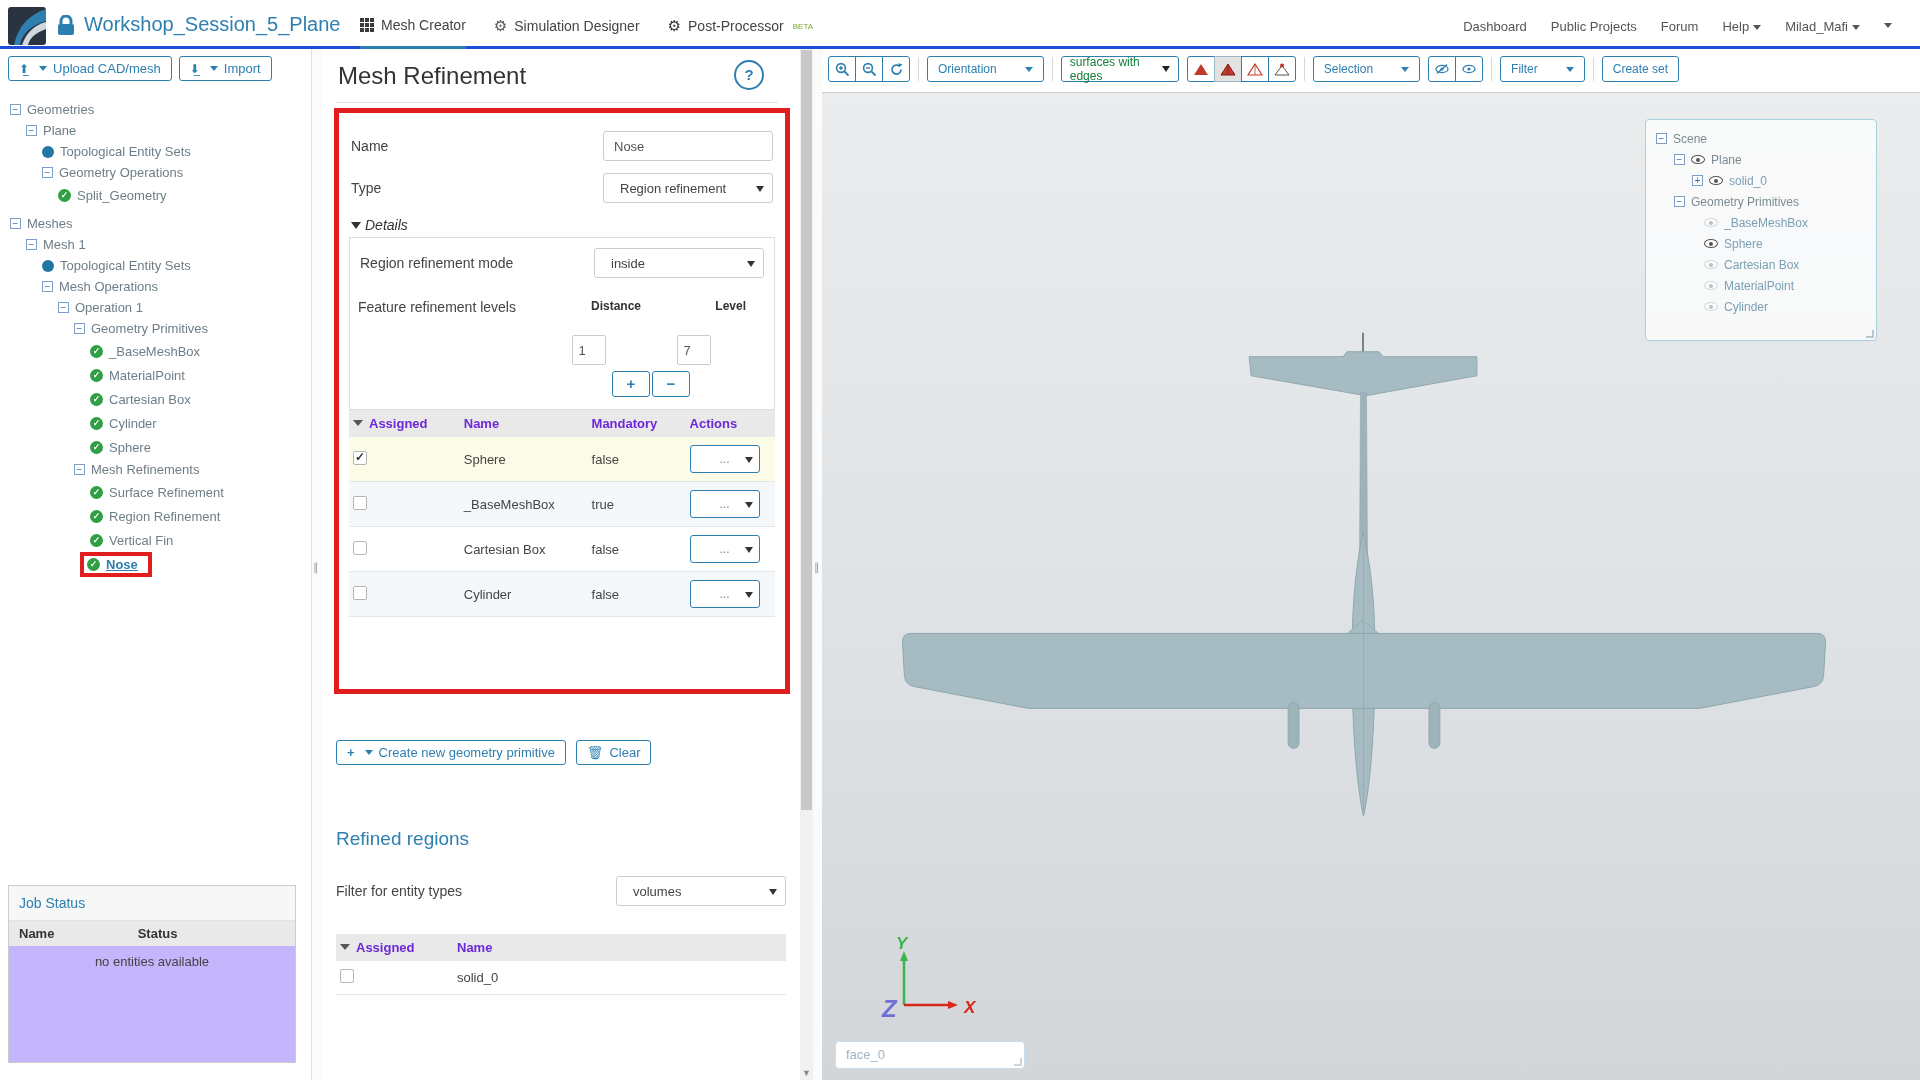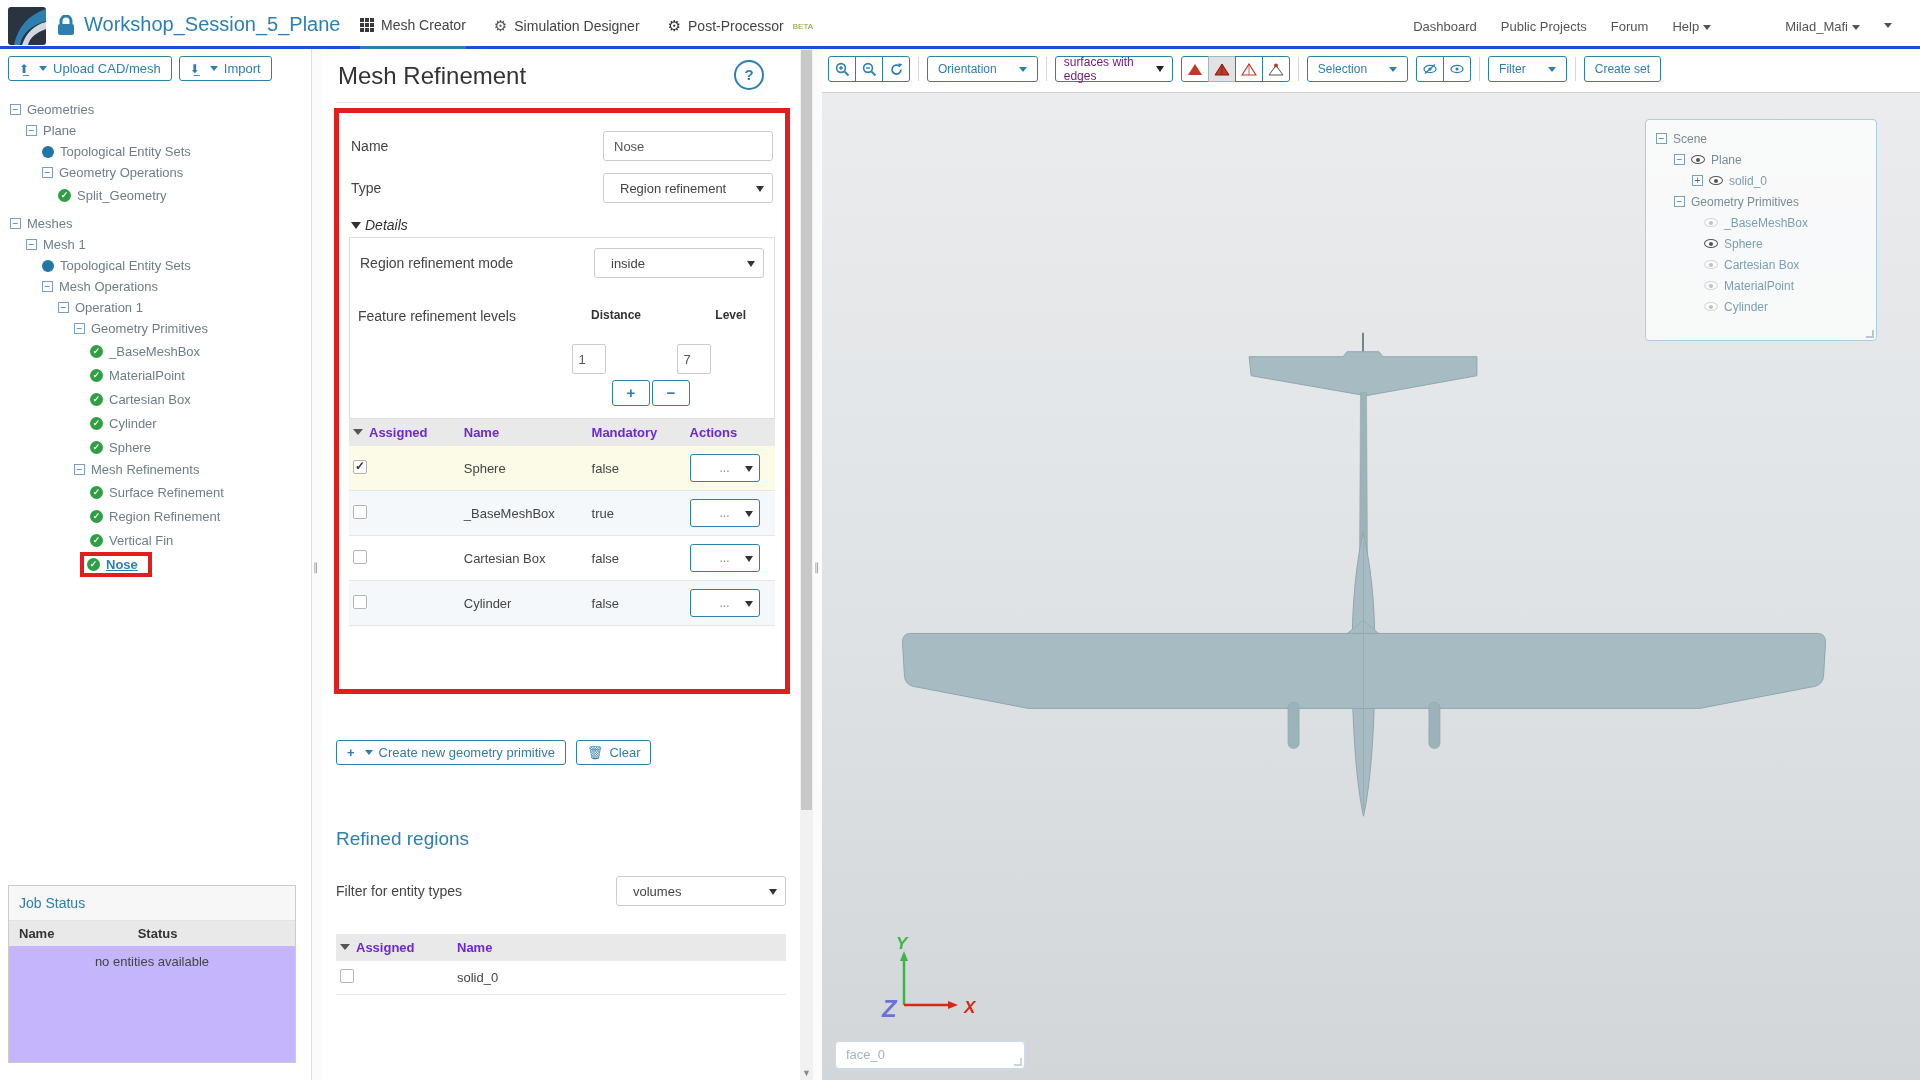--- a/index.html
+++ b/index.html
@@ -77,21 +77,21 @@
     font-size:13px; color:#555; font-family:"Liberation Sans",sans-serif; }
   .sel { position:relative; width:170px; height:30px; border:1px solid #ccc; border-radius:3px;
     background:#fff; font-size:13px; color:#444; display:flex; align-items:center; padding-left:16px;
     cursor:pointer; }
   .sel .sc { position:absolute; right:8px; top:12px; width:0; height:0; border-left:4px solid transparent;
     border-right:4px solid transparent; border-top:6px solid #333; }
   .details-hdr { margin:14px 2px 4px 2px; font-size:14px; font-style:italic; color:#333; display:flex; align-items:center; gap:4px; }
   .tri-down { width:0; height:0; border-left:5px solid transparent; border-right:5px solid transparent;
     border-top:7px solid #333; }
   .details-box { border:1px solid #ddd; padding:10px 8px 12px 8px; }
-  .fr-levels { display:flex; margin-top:30px; }
+  .fr-levels { display:flex; margin-top:21px; }
   .fr-levels .flabel { flex:1; }
   .lv-grid { width:230px; }
   .lv-heads { display:flex; font-size:12px; font-weight:bold; color:#333; }
   .lv-heads span { width:105px; text-align:right; }
   .lv-inputs { display:flex; margin-top:22px; }
   .lv-inputs .cell { width:105px; text-align:center; }
   .ninput { width:34px; height:30px; border:1px solid #ccc; border-radius:2px; padding:0 6px;
     font-size:13px; color:#555; font-family:"Liberation Sans",sans-serif; }
   .pm-row { display:flex; justify-content:center; gap:2px; margin-top:6px; }
   .pm-btn { width:38px; height:26px; border:1px solid #2d7fb0; background:#fff; color:#2d7fb0;
@@ -126,22 +126,22 @@
     gap:8px; z-index:5; }
   .vp-sep { width:1px; height:24px; background:#d8d8d8; }
   .icon-btn { width:28px; height:26px; border:1px solid #2d7fb0; border-radius:3px; background:#fff;
     display:flex; align-items:center; justify-content:center; cursor:pointer; }
   .icon-btn.pressed { background:#e2e2e2; border-color:#9bb7c6; }
   .btn-group { display:flex; gap:0; }
   .btn-group .icon-btn { border-radius:0; margin-left:-1px; }
   .btn-group .icon-btn:first-child { border-radius:3px 0 0 3px; margin-left:0; }
   .btn-group .icon-btn:last-child { border-radius:0 3px 3px 0; }
   .dd-btn { height:26px; border:1px solid #2d7fb0; border-radius:3px; background:#fff; color:#2d7fb0;
-    font-size:12px; display:flex; align-items:center; padding:0 10px; gap:18px; cursor:pointer; }
-  .dd-select { height:26px; border:1px solid #2d7fb0; border-radius:3px; background:#fff; color:#701a75;
+    font-size:12px; display:flex; align-items:center; padding:0 10px; gap:24px; cursor:pointer; }
+  .dd-select { height:26px; border:1px solid #2d7fb0; border-radius:3px; background:#fff; color:#15803d;
     font-size:12px; display:flex; align-items:center; padding:0 8px; gap:10px; cursor:pointer; position:relative; }
   .dd-select .sc { width:0; height:0; border-left:4px solid transparent; border-right:4px solid transparent;
     border-top:6px solid #222; }
   .viewport { position:absolute; left:822px; top:92px; width:1098px; height:988px;
     background:linear-gradient(#eaecee 0%, #dfe2e4 55%, #d2d6d9 100%); border-top:1px solid #cfcfcf; }
   .scene-tree { position:absolute; right:43px; top:26px; width:232px; height:222px;
     background:rgba(255,255,255,0.72); border:1px solid #a9cee2; border-radius:4px; padding:8px 6px;
     font-size:12px; color:#7b8b94; }
   .st-row { display:flex; align-items:center; gap:6px; height:21px; }
   .st-l0{padding-left:4px}.st-l1{padding-left:22px}.st-l2{padding-left:40px}.st-l3{padding-left:52px}
@@ -203,21 +203,21 @@
       <span>Post-Processor</span>
         <span class="beta">BETA</span>
     </div>
   </div>
 
   <div class="top-links">
     <span>Dashboard</span>
     <span>Public Projects</span>
     <span>Forum</span>
     <span><span>Help</span><span class="caret"></span></span>
-    <span style="margin-left:50px"><span>Milad_Mafi</span><span class="caret"></span></span>
+    <span style=""><span>Milad_Mafi</span><span class="caret"></span></span>
   </div>
   <span class="caret top-caret-only"></span>
 </div>
 
 <div class="left-panel">
   <div class="lp-buttons">
     <button class="btn-outline">
       <span class="upload-glyph">⬆̲</span>
         <span class="caret blue"></span>
       <span>Upload CAD/mesh</span>

